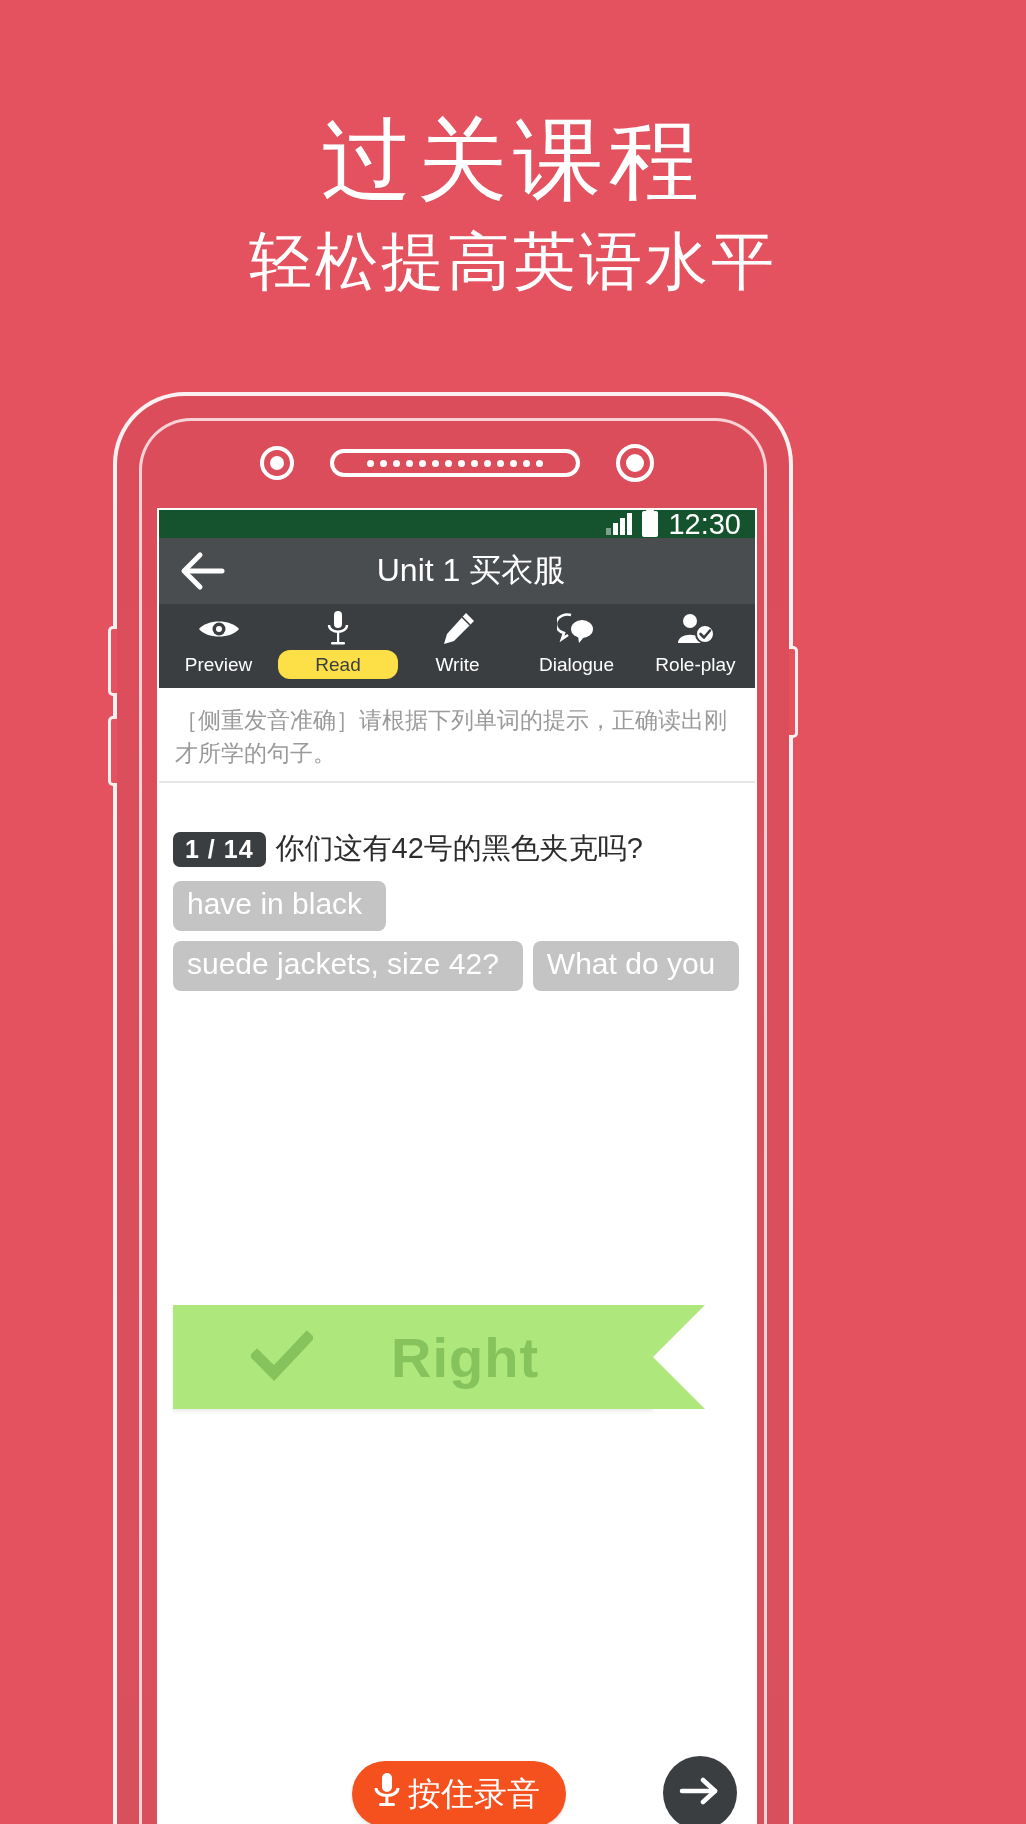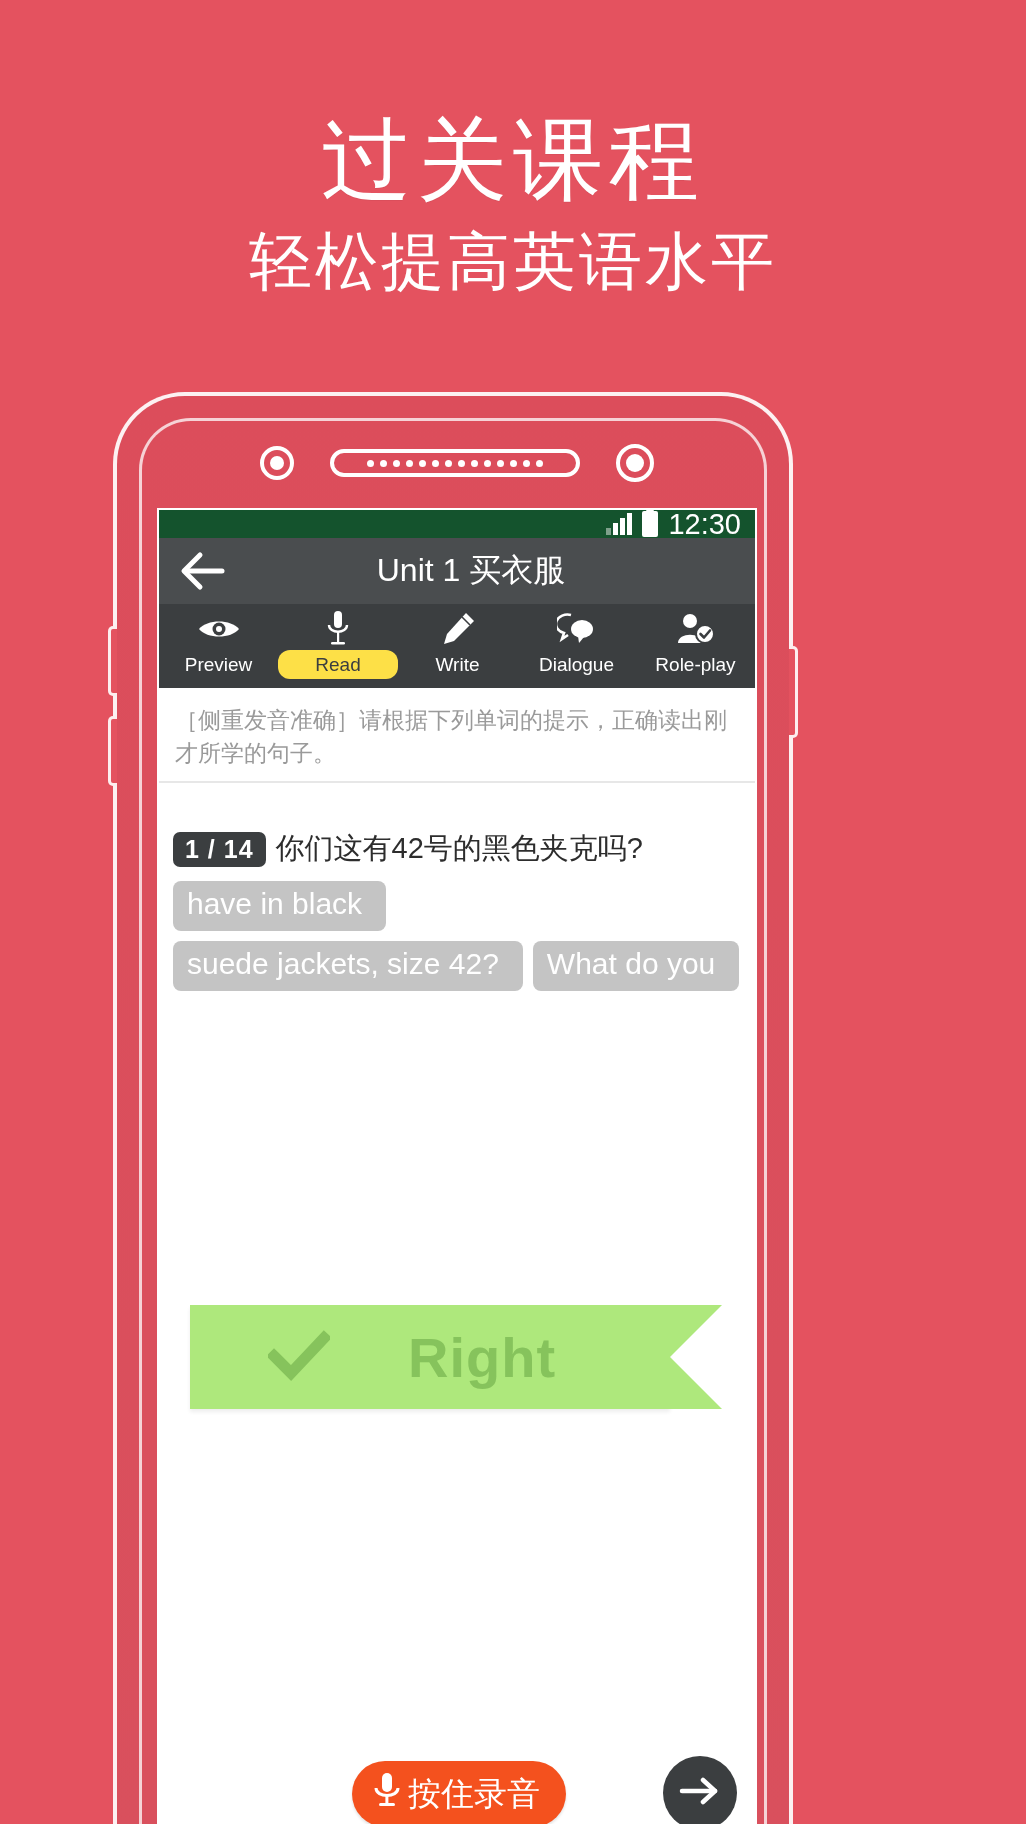--- a/index.html
+++ b/index.html
@@ -134,21 +134,21 @@
   .qtext { color: #2d2d2d; font-size: 29px; }
 
   
   .chips { padding: 8px 14px 0 14px; display: flex; flex-wrap: wrap; gap: 10px 10px; }
   .chip {
     background: #c4c4c4; color: #ffffff; font-size: 30px;
     padding: 6px 24px 10px 14px; border-radius: 8px; white-space: nowrap;
   }
 
   
-  .ribbon-wrap { position: absolute; left: 31px; top: 795px; }
+  .ribbon-wrap { position: absolute; left: 14px; top: 795px; }
   .ribbon {
     position: relative; width: 480px; height: 104px;
     background: #aee87c; display: flex; align-items: center;
     box-shadow: 0 3px 4px rgba(0,0,0,0.07);
   }
   .ribbon::after{
     content:""; position:absolute; right:-52px; top:0; width:0; height:0;
     border-top: 52px solid #aee87c; border-bottom: 52px solid #aee87c;
     border-right: 52px solid transparent;
   }

